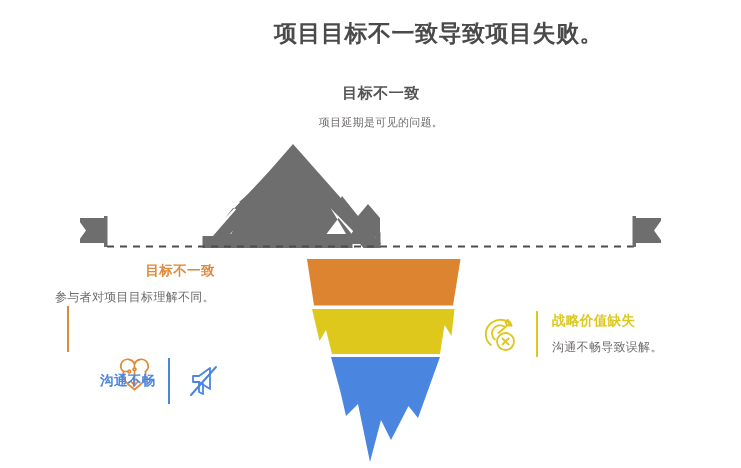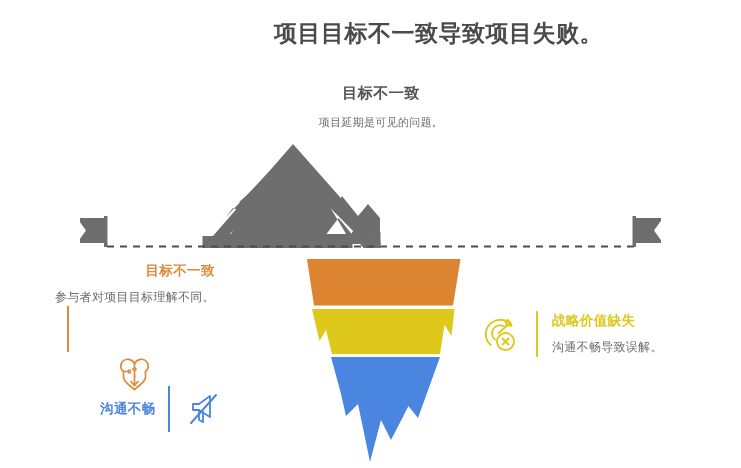--- a/index.html
+++ b/index.html
@@ -101,21 +101,20 @@
     left: 55px;
     top: 262px;
     flex-direction: column;
   }
   #callout-goal .divider { margin: 0 12px; background: #dd8a3a; }
 
   
   #callout-comm {
     left: 100px;
     top: 358px;
-    margin-top: 28px;
   }
   #callout-comm .divider { margin: 0 12px; background: #4a85e0; }
 
   
   #callout-strategy {
     left: 478px;
     top: 311px;
   }
   #callout-strategy .divider { margin: 0 14px; background: #dec81c; }
 </style>

